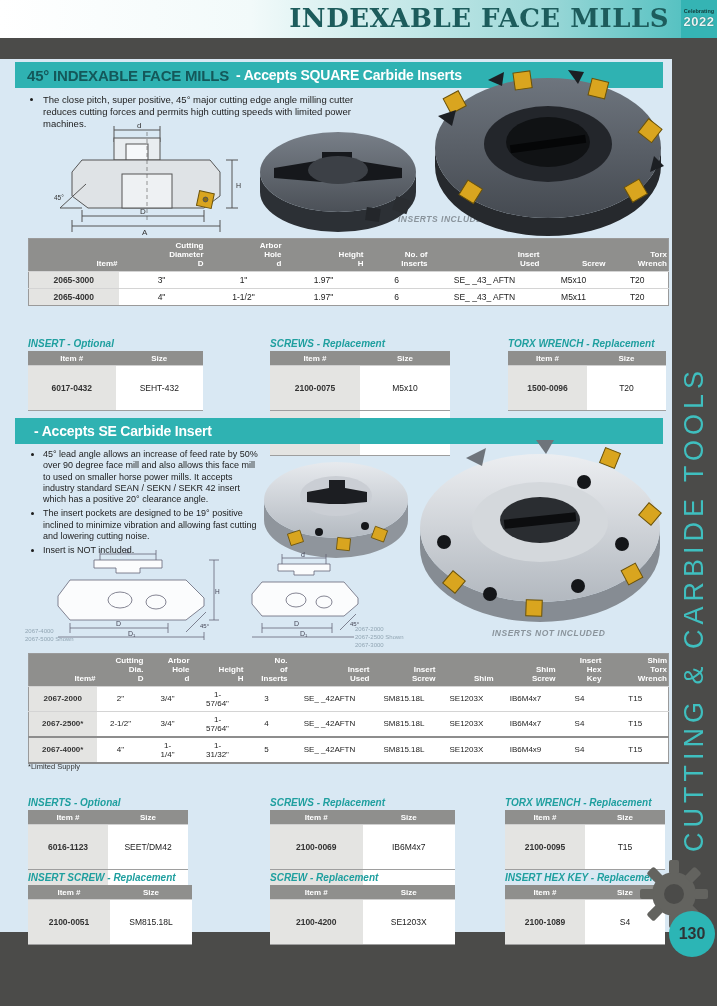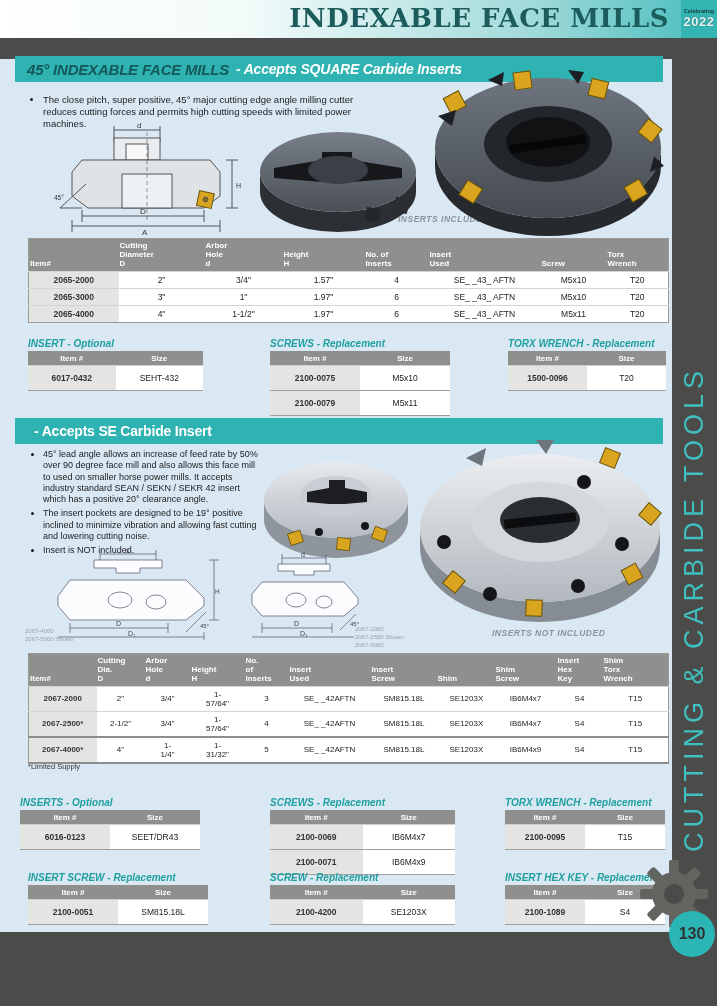--- a/index.html
+++ b/index.html
@@ -38,32 +38,32 @@
   .bullets ul{margin:0;padding-left:13px;}
   .bullets li{margin-bottom:3px;}
   .note-italic{font-style:italic;font-weight:bold;font-size:8.5px;color:#8a949c;letter-spacing:.5px;}
   .cap{font-size:6px;line-height:1.3;color:#92a6b4;white-space:pre-line;}
   .footnote{font-size:7.5px;color:#333;}
 
   
   table.main{border-collapse:collapse;table-layout:fixed;width:100%;background:#fff;
     border:1px solid #9a9a9a;}
   table.main th{background:#8f8f8d;color:#fff;font-size:8px;font-weight:bold;
-    white-space:pre-line;vertical-align:bottom;text-align:left;padding:2px 1px;line-height:1.15;}
+    white-space:pre-line;vertical-align:bottom;text-align:right;padding:2px 1px;line-height:1.15;}
   table.main td{font-size:8.5px;text-align:center;border-top:1px solid #d4d4d4;
     padding:3px 1px;color:#222;overflow:hidden;}
   table.main td.item{background:#e4e4e2;font-weight:bold;color:#333;}
   table.main tr.brk td{border-bottom:2px solid #8d8d8d;}
   table.t2 td{font-size:8px;padding:3px 13px;}
 
   
   .mini-title{color:#1f9f9f;font-weight:bold;font-style:italic;font-size:10px;white-space:nowrap;}
   table.mini{border-collapse:collapse;table-layout:fixed;width:100%;background:#fff;}
   table.mini th{background:#8f8f8d;color:#fff;font-size:8px;font-weight:bold;padding:2.5px 0;}
-  table.mini td{font-size:8.5px;text-align:center;padding:7px 0;border-top:1px solid #cfcfcf;
+  table.mini td{font-size:8.5px;text-align:center;padding:17px 0;border-top:1px solid #cfcfcf;
     border-bottom:1px solid #9e9e9e;}
   table.mini td.item{background:#e4e4e2;font-weight:bold;color:#333;}
 
   svg text{font-family:"Liberation Sans",sans-serif;}
 </style>
 </head>
 <body>
 
 <div class="abs header-band"></div>
 <div class="abs page-title">INDEXABLE FACE MILLS</div>
@@ -91,21 +91,21 @@
         <rect x="56" y="31" width="14" height="10" rx="2" transform="rotate(45 36 36)"></rect>
       </g>
       <circle cx="36" cy="36" r="10" fill="#4b4b49"></circle>
     </g>
   </svg>
 </div>
 <div class="abs page-badge">
   <span>130</span>
 </div>
 
-<div class="abs banner" style="top:56px;font-style:italic;">
+<div class="abs banner" style="top:62px;">
   <span class="bt">45° INDEXABLE FACE MILLS</span>
   <span class="bs">- Accepts SQUARE Carbide Inserts</span>
 </div>
 
 <div class="abs bullets" style="left:30px;top:94px;width:355px;">
   <ul>
       <li>The close pitch, super positive, 45° major cutting edge angle milling cutter reduces cutting forces and permits high cutting speeds with limited power machines.</li>
     </ul>
 </div>
 
@@ -216,30 +216,20 @@
           <th>No. of
 Inserts</th>
           <th>Insert
 Used</th>
           <th>Screw</th>
           <th>Torx
 Wrench</th>
         </tr>
       </thead>
       <tbody>
-        <tr>
-          <td class="item">2065-2000</td>
-          <td>2"</td>
-          <td>3/4"</td>
-          <td>1.57"</td>
-          <td>4</td>
-          <td>SE_ _43_ AFTN</td>
-          <td>M5x10</td>
-          <td>T20</td>
-        </tr>
         <tr>
           <td class="item">2065-3000</td>
           <td>3"</td>
           <td>1"</td>
           <td>1.97"</td>
           <td>6</td>
           <td>SE_ _43_ AFTN</td>
           <td>M5x10</td>
           <td>T20</td>
         </tr>
@@ -521,30 +511,34 @@
           <td>SE1203X</td>
           <td>IB6M4x9</td>
           <td>S4</td>
           <td>T15</td>
         </tr>
       </tbody>
     </table>
 </div>
 <div class="abs footnote" style="left:28px;top:762px;">*Limited Supply</div>
 
-<div class="abs" style="left:20px;top:797px;width:180px;">
+<div class="abs" style="left:28px;top:797px;width:160px;">
   <div class="mini-title">INSERTS - Optional</div>
   <table class="mini" style="margin-top:2px;">
       <thead>
         <tr>
           <th>Item #</th>
           <th>Size</th>
         </tr>
       </thead>
       <tbody>
+        <tr>
+          <td class="item">6016-1123</td>
+          <td>SEET/DM42</td>
+        </tr>
         <tr>
           <td class="item">6016-0123</td>
           <td>SEET/DR43</td>
         </tr>
       </tbody>
     </table>
 </div>
 <div class="abs" style="left:270px;top:797px;width:185px;">
   <div class="mini-title">SCREWS - Replacement</div>
   <table class="mini" style="margin-top:2px;">
@@ -577,21 +571,21 @@
       </thead>
       <tbody>
         <tr>
           <td class="item">2100-0095</td>
           <td>T15</td>
         </tr>
       </tbody>
     </table>
 </div>
 
-<div class="abs" style="left:28px;top:872px;width:180px;">
+<div class="abs" style="left:28px;top:872px;width:164px;">
   <div class="mini-title">INSERT SCREW - Replacement</div>
   <table class="mini" style="margin-top:2px;">
       <thead>
         <tr>
           <th>Item #</th>
           <th>Size</th>
         </tr>
       </thead>
       <tbody>
         <tr>

